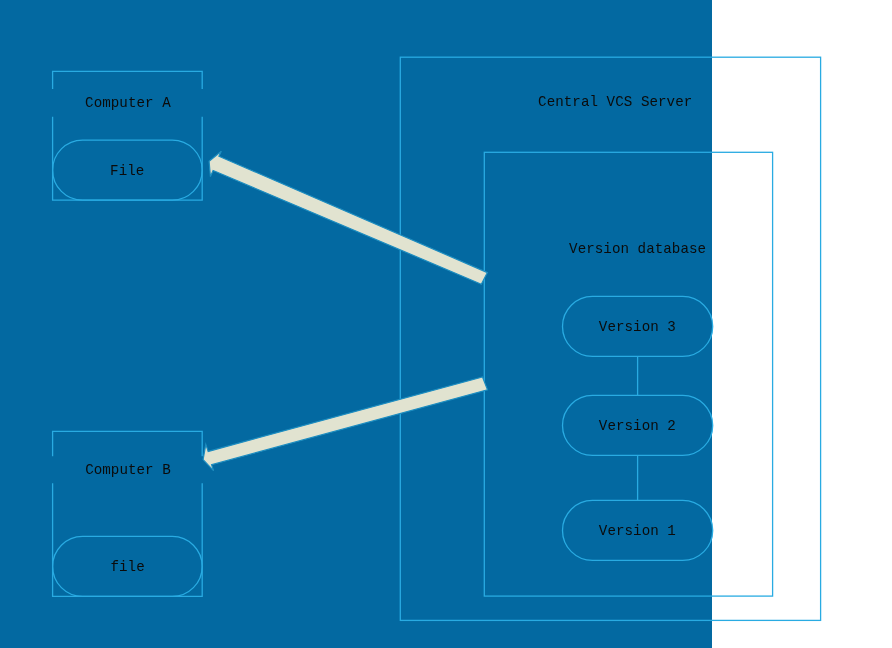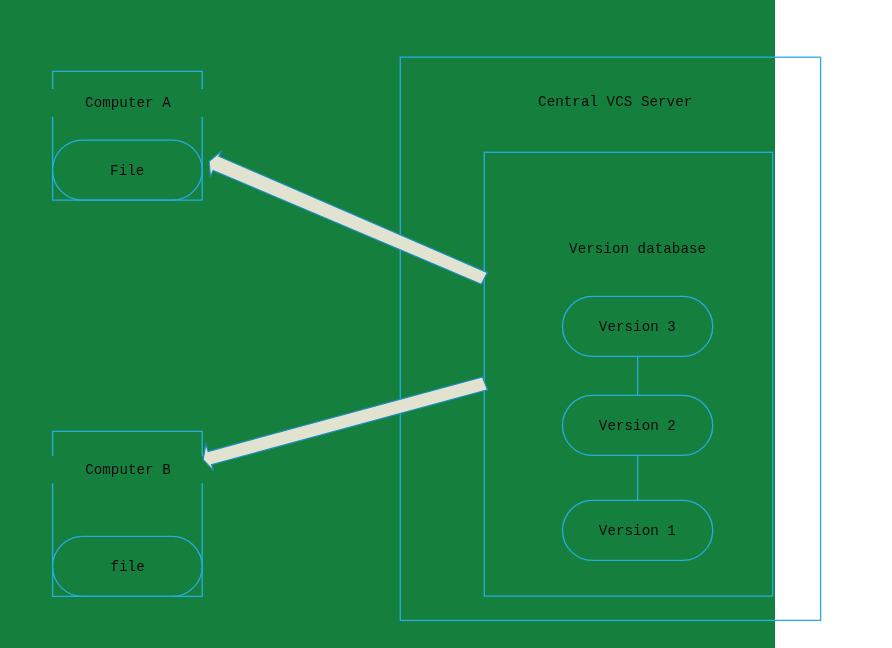--- a/index.html
+++ b/index.html
@@ -9,23 +9,23 @@
     background: #ffffff;
   }
   body {
     width: 892px;
     height: 648px;
     overflow: hidden;
     font-family: "Liberation Mono", "DejaVu Sans Mono", monospace;
   }
   #canvas {
     position: relative;
-    width: 775px;
+    width: 712px;
     height: 648px;
-    background: #15803d;
+    background: #0369a1;
   }
   svg.diagram {
     position: absolute;
     left: 0;
     top: 0;
     width: 892px;
     height: 648px;
     shape-rendering: geometricPrecision;
   }
   .lbl {

